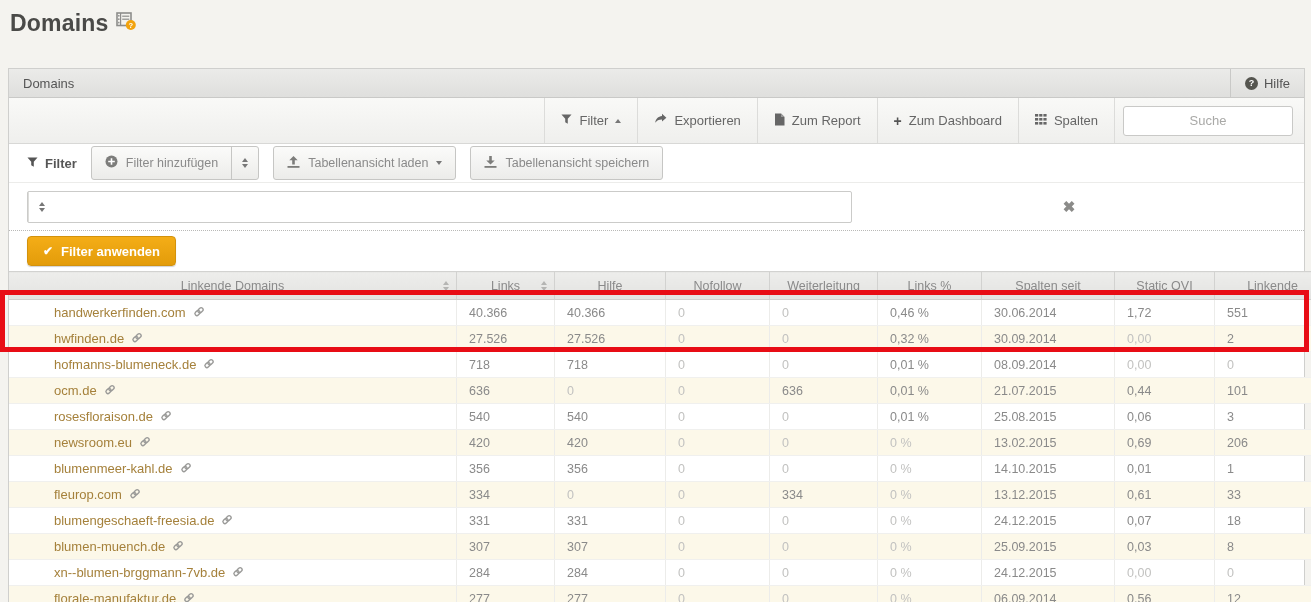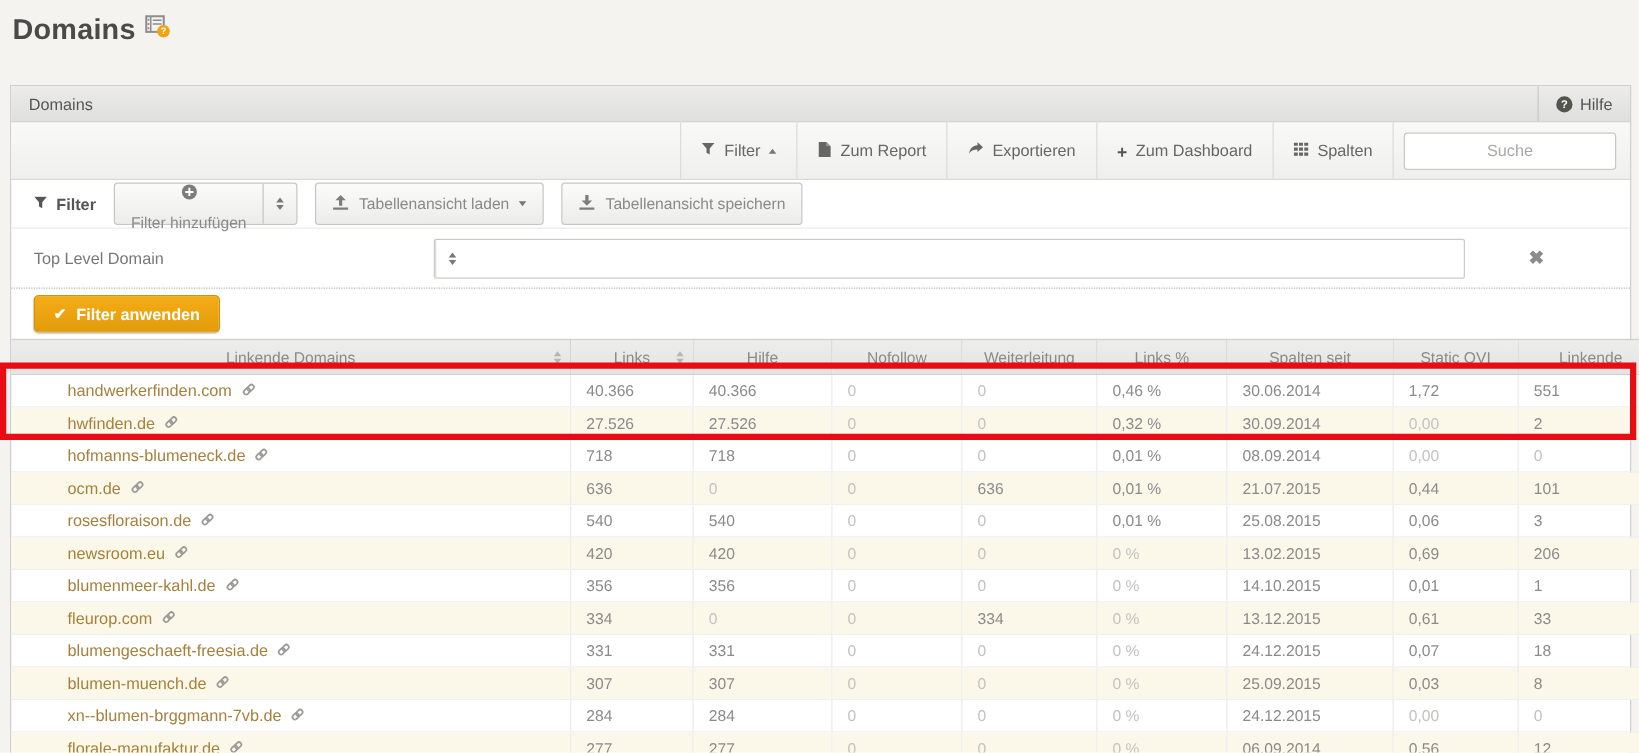--- a/index.html
+++ b/index.html
@@ -34,21 +34,21 @@
   
   .car-up{width:0;height:0;border-left:3.5px solid transparent;border-right:3.5px solid transparent;border-bottom:4.5px solid #777;}
   .car-dn{width:0;height:0;border-left:3.5px solid transparent;border-right:3.5px solid transparent;border-top:4.5px solid #777;}
   
   .filter-row1{display:flex;align-items:center;gap:14px;height:38px;padding:0 18px;border-bottom:1px solid #ececea;}
   .filter-label{display:flex;align-items:center;gap:7px;font-size:13px;font-weight:bold;color:#555;}
   .ctl-btn{display:flex;align-items:center;gap:8px;height:32px;padding:0 13px;border:1px solid #c6c6c4;border-radius:3px;
            background:linear-gradient(#fbfbfa,#ececea);color:#8a8a8a;font-size:12.5px;cursor:pointer;white-space:nowrap;}
   .split-btn{display:flex;height:32px;border:1px solid #c6c6c4;border-radius:3px;
              background:linear-gradient(#fbfbfa,#ececea);color:#8a8a8a;font-size:12.5px;cursor:pointer;}
-  .split-main{display:flex;align-items:center;gap:8px;padding:0 13px;flex-direction:column;}
+  .split-main{display:flex;align-items:center;gap:8px;padding:0 13px;}
   .split-carets{width:26px;border-left:1px solid #c6c6c4;display:flex;flex-direction:column;align-items:center;justify-content:center;gap:2px;}
   .criteria-row{display:flex;align-items:center;height:47px;padding:0 18px;border-bottom:1px dotted #b9b9b7;}
   .crit-label{width:320px;color:#777;font-size:13px;}
   .select-box{width:825px;height:32px;border:1px solid #cbcbc9;border-radius:2px;background:#fff;
               display:flex;align-items:center;box-sizing:border-box;color:#777;font-size:13px;cursor:pointer;}
   .select-text{flex:1;padding:0 12px;}
   .select-spinner{width:26px;height:100%;border-left:1px solid #ddddda;display:flex;flex-direction:column;
                   align-items:center;justify-content:center;gap:2px;}
   .remove-zone{flex:1;text-align:center;}
   .x-icon{color:#8b8b89;font-size:15px;font-weight:bold;cursor:pointer;}
@@ -113,34 +113,34 @@
       <span>
         <svg width="11" height="11" viewBox="0 0 12 12">
             <path d="M.5.5h11L7.4 5.3v5.2L4.6 9V5.3Z" fill="#666"></path>
           </svg>
       </span>
       <span>Filter</span>
       <span class="car-up"></span>
     </div>
     <div class="tb-btn">
       <span>
+        <svg width="13" height="12" viewBox="0 0 13 12">
+            <path d="M8 .8 12.4 4.7 8 8.6V6.5C4.7 6.5 2.6 7.7 1.2 9.8 1.8 5.9 4.2 3.4 8 3.1Z" fill="#666"></path>
+          </svg>
+      </span>
+      <span>Exportieren</span>
+    </div>
+    <div class="tb-btn">
+      <span>
         <svg width="11" height="13" viewBox="0 0 11 13">
             <path d="M1 .5h6l3.5 3.5v8.5H1Z" fill="#666"></path>
             <path d="M7 .5 10.5 4H7Z" fill="#999"></path>
           </svg>
       </span>
       <span>Zum Report</span>
-    </div>
-    <div class="tb-btn">
-      <span>
-        <svg width="13" height="12" viewBox="0 0 13 12">
-            <path d="M8 .8 12.4 4.7 8 8.6V6.5C4.7 6.5 2.6 7.7 1.2 9.8 1.8 5.9 4.2 3.4 8 3.1Z" fill="#666"></path>
-          </svg>
-      </span>
-      <span>Exportieren</span>
     </div>
     <div class="tb-btn">
       <span class="plus-glyph">+</span>
       <span>Zum Dashboard</span>
     </div>
     <div class="tb-btn">
       <span>
         <svg width="12" height="11" viewBox="0 0 12 11">
           <g fill="#666">
             <rect x="0" y="0" width="3.2" height="2.6"></rect>
@@ -199,21 +199,20 @@
         <svg width="13" height="12" viewBox="0 0 13 12">
             <path d="M5.2 0h2.6v4.4h2.9L6.5 8.6 2.3 4.4h2.9Z" fill="#7d7d7b"></path>
             <rect x="0.5" y="10" width="12" height="1.8" fill="#7d7d7b"></rect>
           </svg>
       </span>
       <span>Tabellenansicht speichern</span>
     </div>
   </div>
 
   <div class="criteria-row">
-    <span class="crit-label">Top Level Domain</span>
     <div class="select-box">
       <span class="select-spinner">
         <span class="car-up"></span>
         <span class="car-dn"></span>
       </span>
     </div>
     <span class="remove-zone">
       <span class="x-icon">✖</span>
     </span>
   </div>

